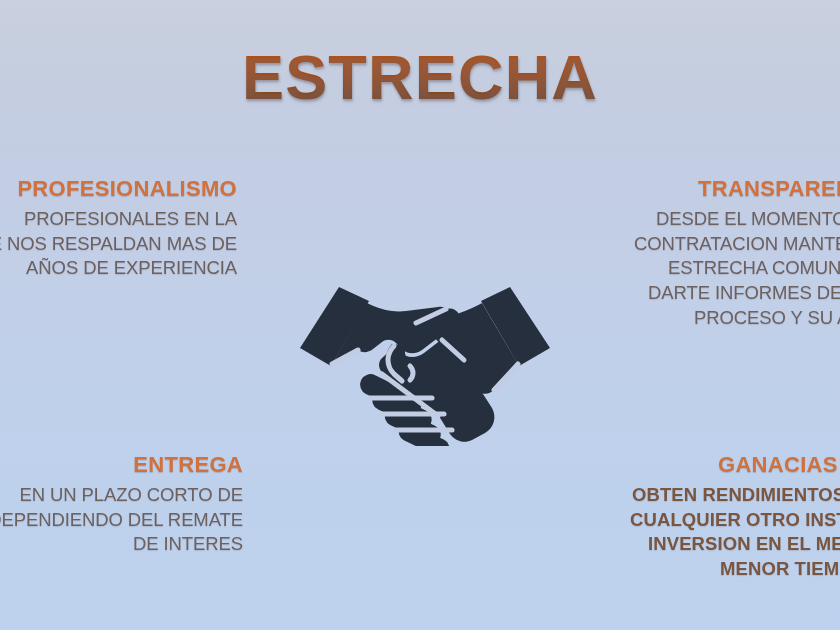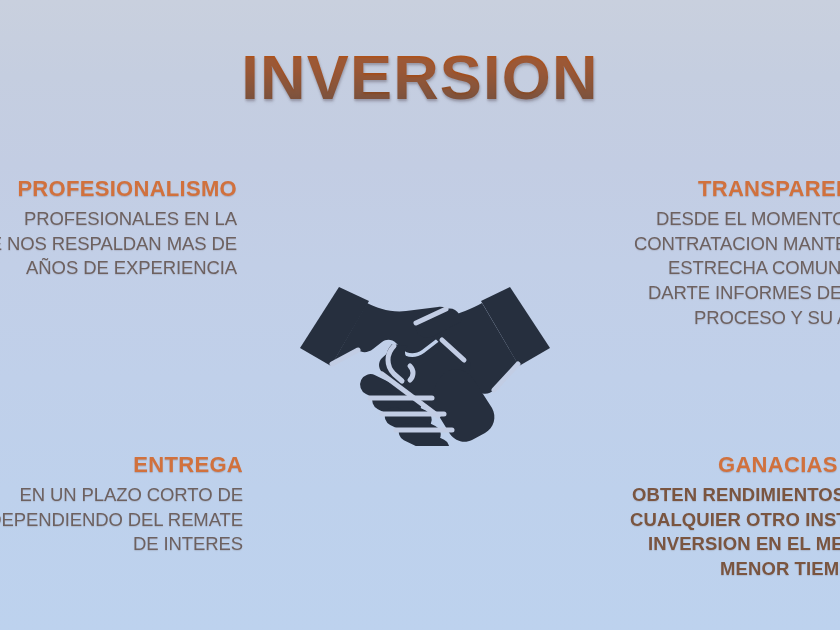--- a/index.html
+++ b/index.html
@@ -130,21 +130,21 @@
     width: 258px;
     height: 166px;
   }
   #handshake-wrap svg { display: block; width: 100%; height: 100%; }
 </style>
 </head>
 <body>
 
 <div id="slide">
 
-  <div id="title">INVERSION</div>
+  <div id="title">ESTRECHA</div>
 
   <div class="quad" id="block-profesionalismo">
     <div class="quad-heading">PROFESIONALISMO</div>
     <div class="quad-body">
       <span class="ln">PROFESIONALES EN LA</span>
       <span class="ln">QUE NOS RESPALDAN MAS DE</span>
       <span class="ln">AÑOS DE EXPERIENCIA</span>
     </div>
   </div>
 

